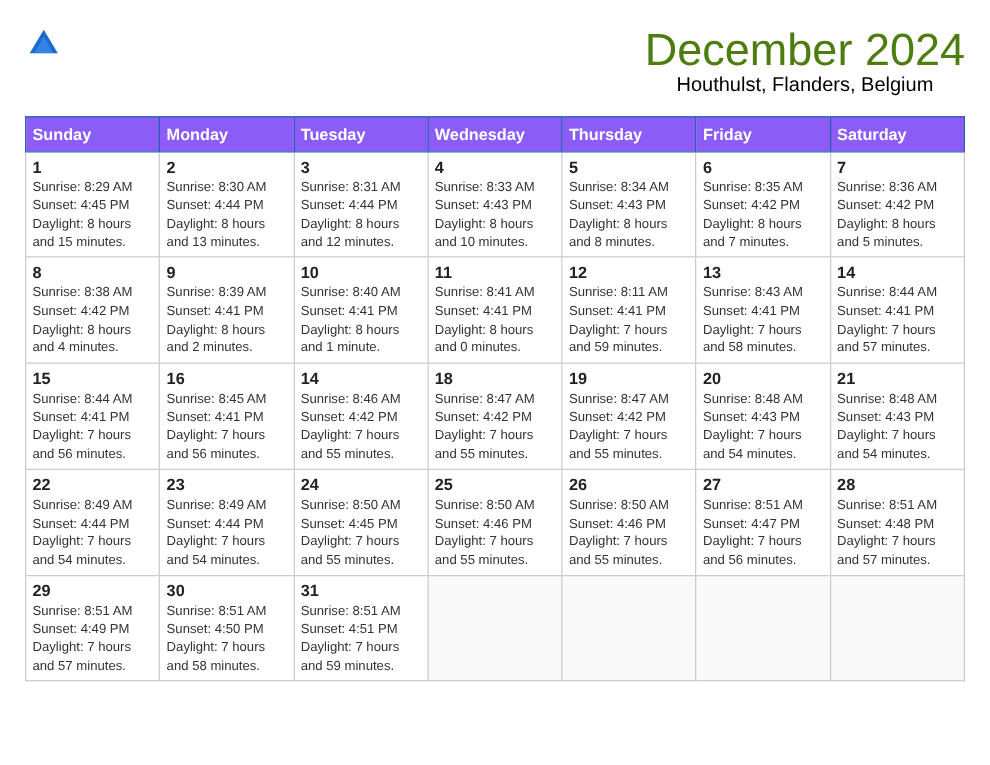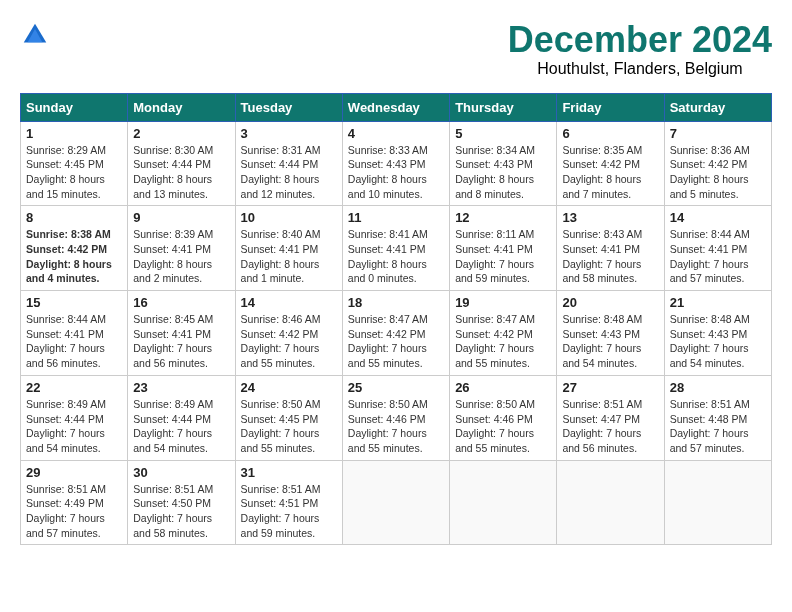--- a/index.html
+++ b/index.html
@@ -38,36 +38,36 @@
     }
     .logo-icon {
       width: 30px;
       height: 30px;
     }
     .title-block {
       text-align: right;
     }
     .month-title {
       font-size: 36px;
-      font-weight: bold;
-      color: #0f766e;
+      font-weight: normal;
+      color: #4d7c0f;
       line-height: 1.1;
     }
     .subtitle {
       font-size: 16px;
       color: #000000;
       text-align: center;
     }
     .calendar {
       width: 100%;
       border-collapse: collapse;
       font-size: 11px;
     }
     .calendar th {
-      background-color: #0f766e;
+      background-color: #8b5cf6;
       color: white;
       text-align: left;
       padding: 6px 5px;
       font-size: 13px;
       font-weight: bold;
       border: 1px solid #2a5fb4;
     }
     .calendar td {
       border: 1px solid #ccc;
       vertical-align: top;
@@ -167,21 +167,21 @@
           <span class="day-num">7</span>
           <div class="day-info" style="white-space: pre-line;">Sunrise: 8:36 AM
 Sunset: 4:42 PM
 Daylight: 8 hours
 and 5 minutes.</div>
         </td>
       </tr>
       <tr>
         <td>
           <span class="day-num">8</span>
-          <div class="day-info" style="white-space: pre-line; font-weight: bold;">Sunrise: 8:38 AM
+          <div class="day-info" style="white-space: pre-line;">Sunrise: 8:38 AM
 Sunset: 4:42 PM
 Daylight: 8 hours
 and 4 minutes.</div>
         </td>
         <td>
           <span class="day-num">9</span>
           <div class="day-info" style="white-space: pre-line;">Sunrise: 8:39 AM
 Sunset: 4:41 PM
 Daylight: 8 hours
 and 2 minutes.</div>

